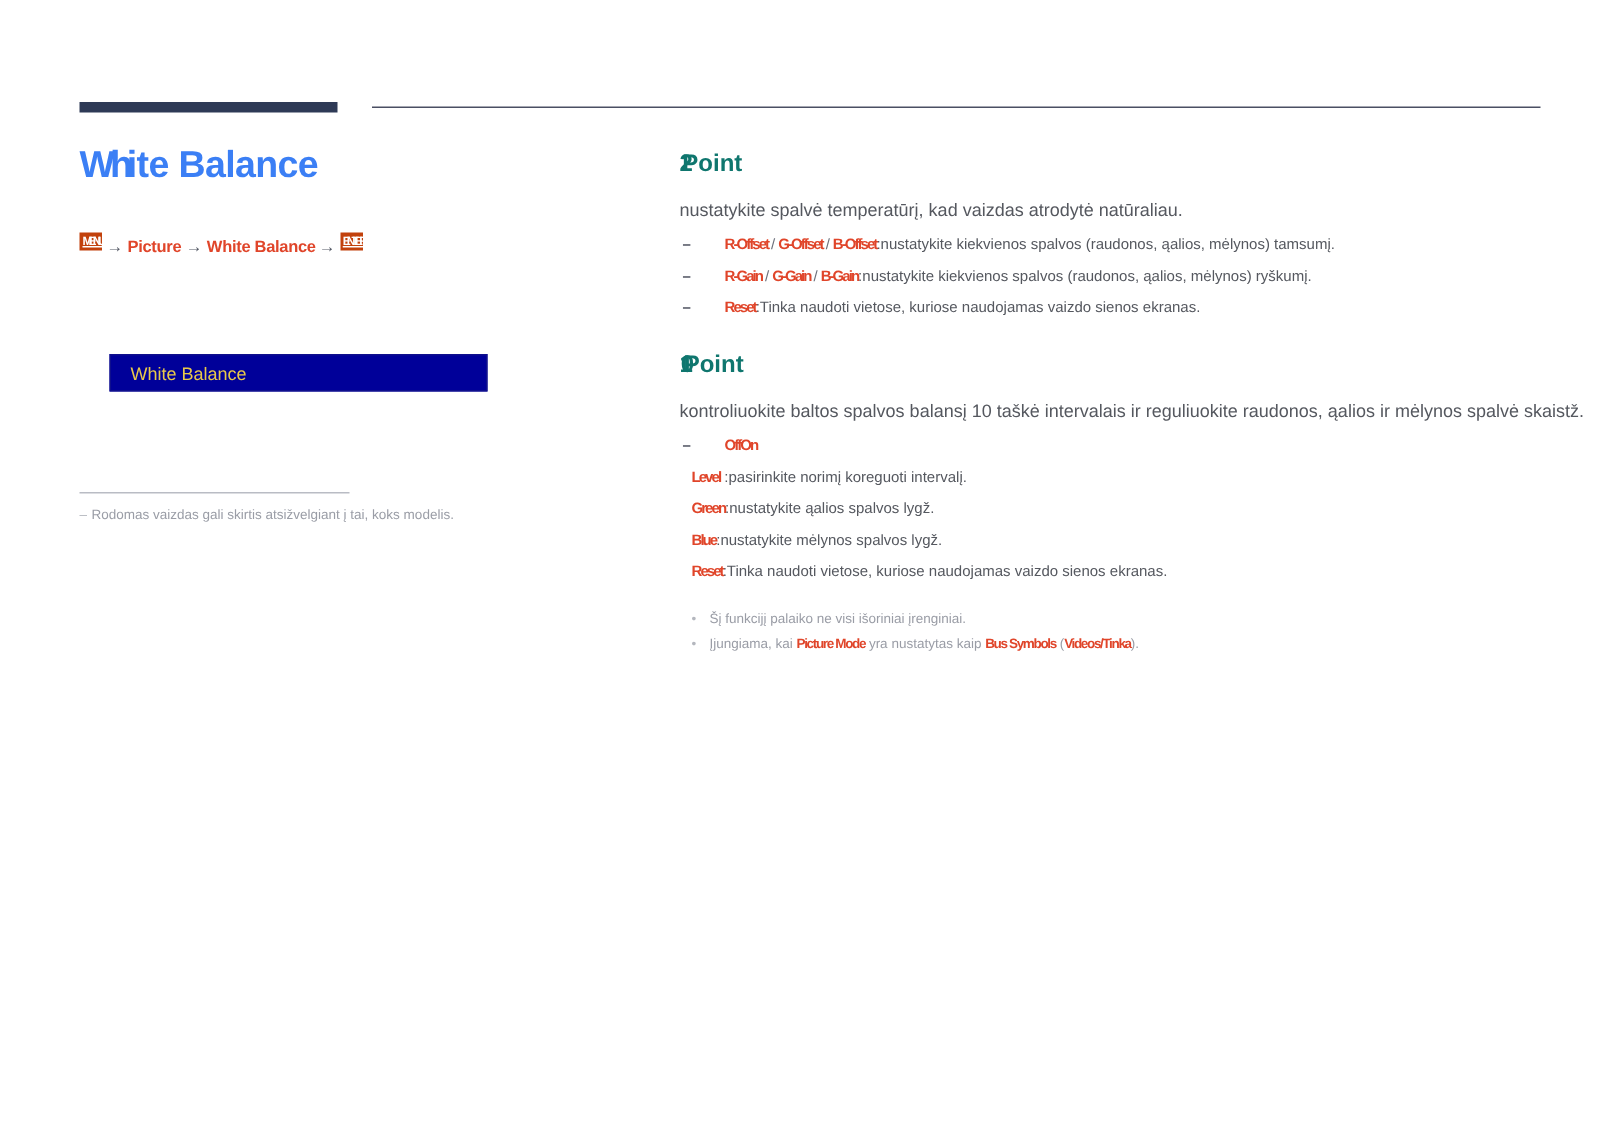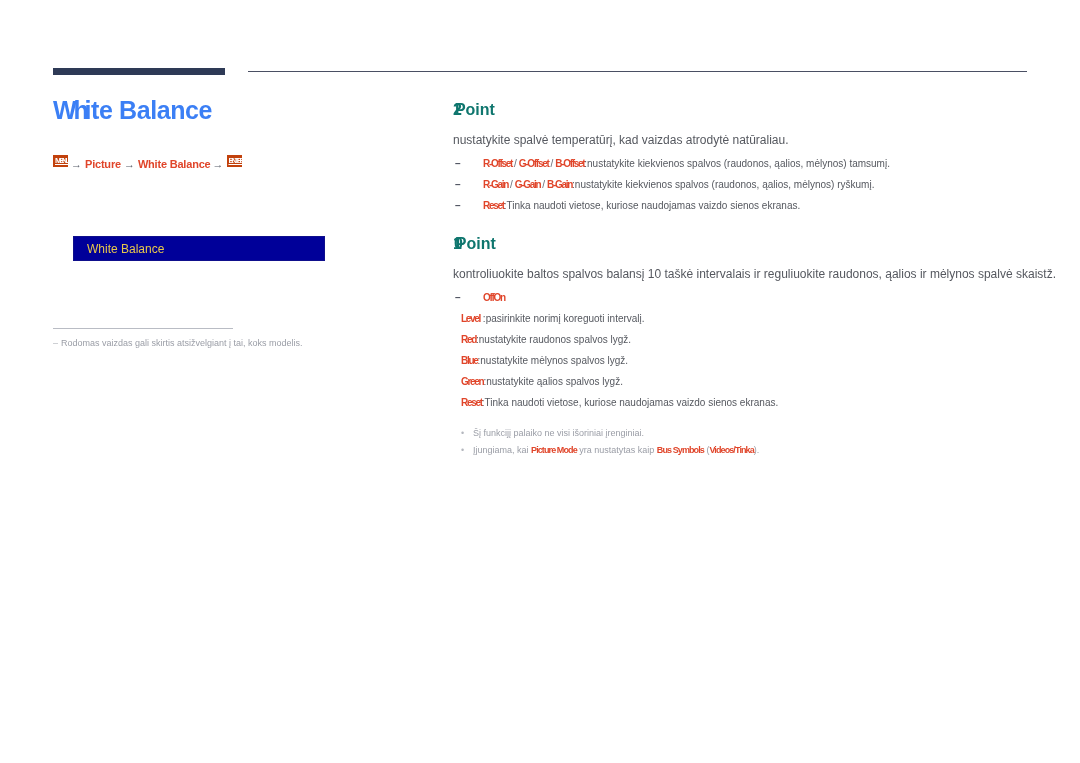--- a/index.html
+++ b/index.html
@@ -258,30 +258,27 @@
   <p class="intro">kontroliuokite baltos spalvos balansį 10 taškė intervalais ir reguliuokite raudonos, ąalios ir mėlynos spalvė skaistž.</p>
 
   <div class="bullet-row">
     <span class="bmark">–</span><span class="opt">Off</span><span class="opt">On</span>
   </div>
 
   <div class="bullet-row tight">
     <span class="opt">Level</span><span class="desc"> :pasirinkite norimį koreguoti intervalį.</span>
   </div>
 
-  <div class="bullet-row tight">
-    <span class="opt">Red</span><span class="desc">:nustatykite raudonos spalvos lygž.</span>
+
+  <div class="bullet-row tight">
+    <span class="opt">Green</span><span class="desc">:nustatykite ąalios spalvos lygž.</span>
   </div>
 
   <div class="bullet-row tight">
     <span class="opt">Blue</span><span class="desc">:nustatykite mėlynos spalvos lygž.</span>
-  </div>
-
-  <div class="bullet-row tight">
-    <span class="opt">Green</span><span class="desc">:nustatykite ąalios spalvos lygž.</span>
   </div>
 
   <div class="bullet-row tight">
     <span class="opt">Reset</span><span class="desc">:Tinka naudoti vietose, kuriose naudojamas vaizdo sienos ekranas.</span>
   </div>
 
   <div class="spacer-10"></div>
 
   <div class="sub-note">
     <span class="dot">•</span><span>Šį funkcijį palaiko ne visi išoriniai įrenginiai.</span>

